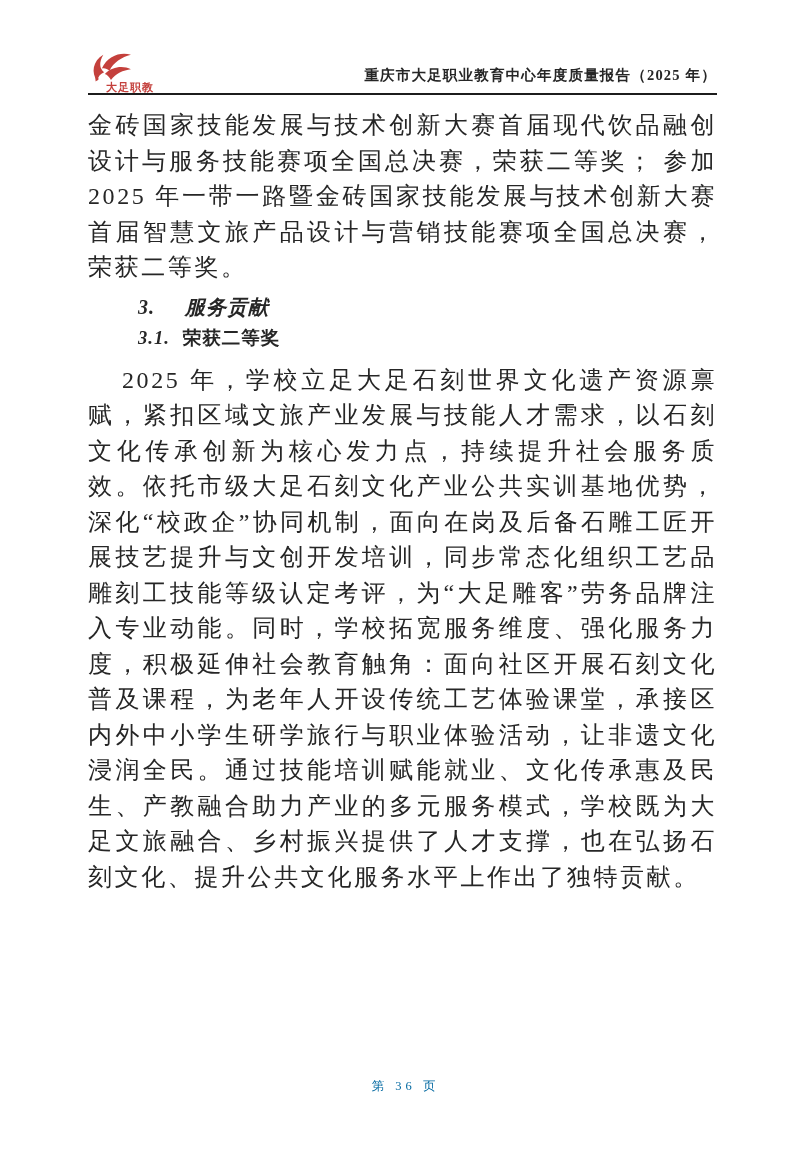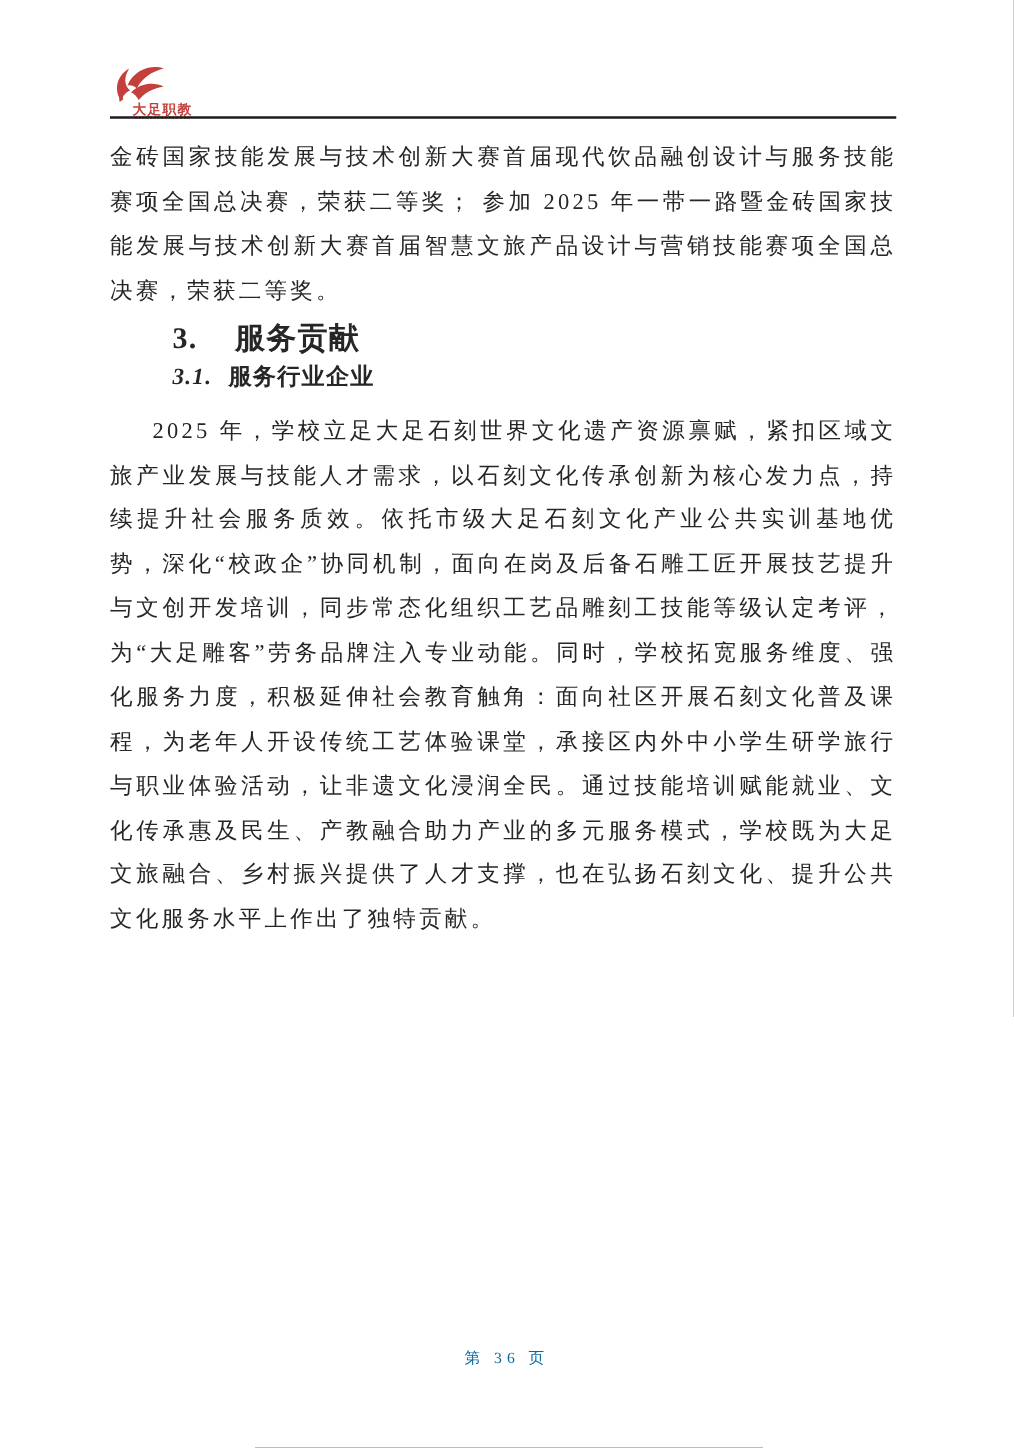--- a/index.html
+++ b/index.html
@@ -36,27 +36,27 @@
   .header-rule{
     position:absolute;left:88px;right:94px;top:93px;height:0;
     border-top:2.5px solid var(--rule,#1c1c1c);
   }
   
   .page-body{
     position:absolute;left:88px;top:108px;width:629px;
   }
   .para{
     margin:0;
-    font-size:18px;line-height:35.5px;letter-spacing:2.6px;
+    font-size:24px;line-height:35.5px;letter-spacing:2.6px;
     text-align:justify;text-justify:inter-character;
   }
   .para.indent{margin-top:10px;text-indent:34px;}
   .h1{
     margin:5px 0 0 50px;
-    font-size:24px;line-height:32px;font-weight:bold;letter-spacing:1px;
+    font-size:20px;line-height:32px;font-weight:bold;letter-spacing:1px;font-style:italic;
   }
   .h1 .num{margin-right:30px;}
   .h2{
     margin:0 0 0 50px;
     font-size:18.5px;line-height:30px;font-weight:bold;letter-spacing:1px;
   }
   .h2 .num{margin-right:13px;font-style:italic;}
   
   .page-footer{
     position:absolute;left:0;right:0;top:1078px;
@@ -77,31 +77,32 @@
           <path d="M18 24 C26 6, 44 2, 56 6 C44 9, 33 16, 28 27 C25 24, 21 23, 18 24 Z"></path>
           <path d="M22 31 C32 21, 46 20, 56 25 C46 26, 36 31, 30 39 C28 35, 25 32, 22 31 Z"></path>
           <path d="M10 41 C9 36, 10 32, 12 29 C12 33, 13 36, 14 38 Z"></path>
         </g>
       </svg>
     </span>
     <span class="logo-text">大足职教</span>
     <span class="logo-subline"></span>
   </div>
 
+  <div class="header-title">重庆市大足职业教育中心年度质量报告（2025 年）</div>
   <div class="header-rule"></div>
 
   <div class="page-body">
     <p class="para">金砖国家技能发展与技术创新大赛首届现代饮品融创设计与服务技能赛项全国总决赛，荣获二等奖； 参加 2025 年一带一路暨金砖国家技能发展与技术创新大赛首届智慧文旅产品设计与营销技能赛项全国总决赛，荣获二等奖。</p>
 
     <div class="h1">
       <span class="num">3.</span><span>服务贡献</span>
     </div>
 
     <div class="h2">
-      <span class="num">3.1.</span><span>服务行业企业</span>
+      <span class="num">3.1.</span><span>荣获二等奖</span>
     </div>
 
     <p class="para indent">2025 年，学校立足大足石刻世界文化遗产资源禀赋，紧扣区域文旅产业发展与技能人才需求，以石刻文化传承创新为核心发力点，持续提升社会服务质效。依托市级大足石刻文化产业公共实训基地优势，深化“校政企”协同机制，面向在岗及后备石雕工匠开展技艺提升与文创开发培训，同步常态化组织工艺品雕刻工技能等级认定考评，为“大足雕客”劳务品牌注入专业动能。同时，学校拓宽服务维度、强化服务力度，积极延伸社会教育触角：面向社区开展石刻文化普及课程，为老年人开设传统工艺体验课堂，承接区内外中小学生研学旅行与职业体验活动，让非遗文化浸润全民。通过技能培训赋能就业、文化传承惠及民生、产教融合助力产业的多元服务模式，学校既为大足文旅融合、乡村振兴提供了人才支撑，也在弘扬石刻文化、提升公共文化服务水平上作出了独特贡献。</p>
   </div>
 
   <div class="page-footer">第 36 页</div>
 
 </div>
 
 </body></html>

